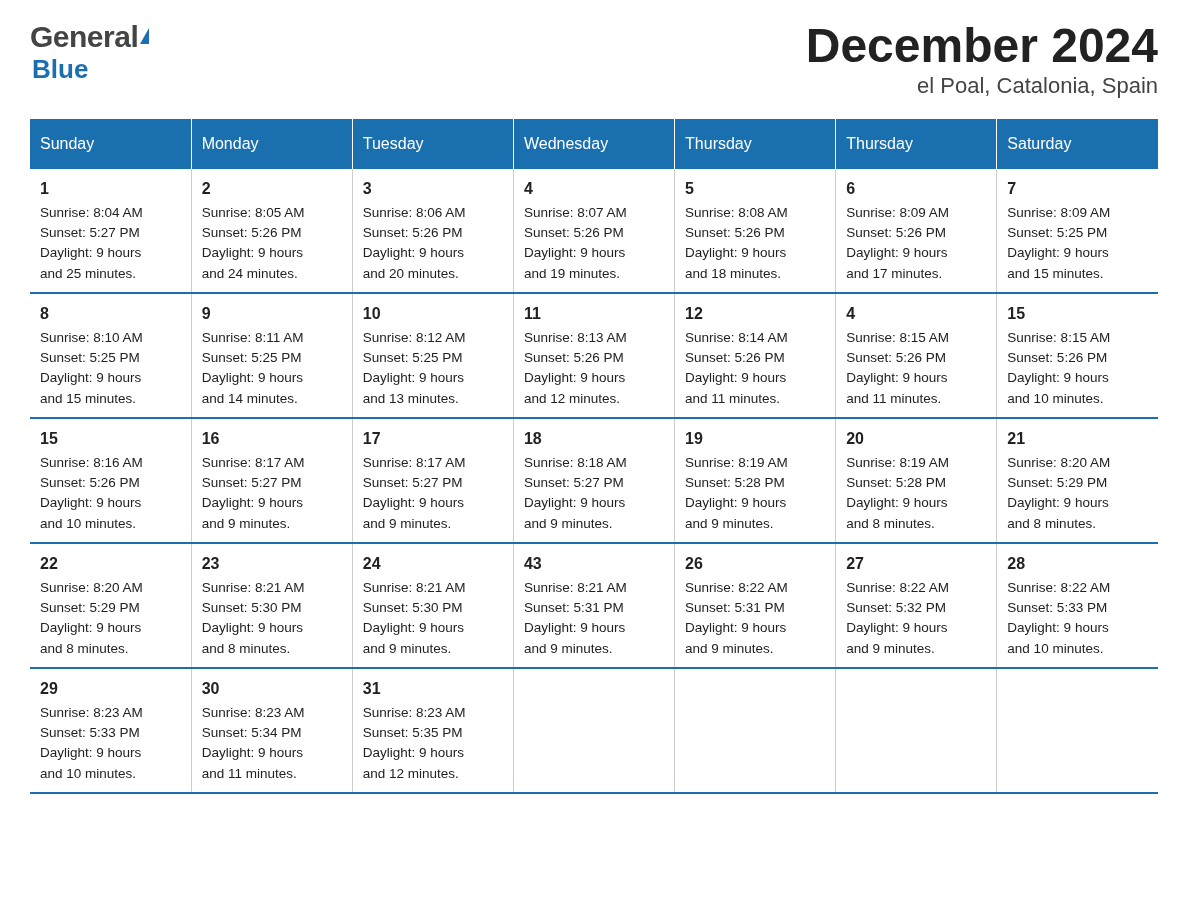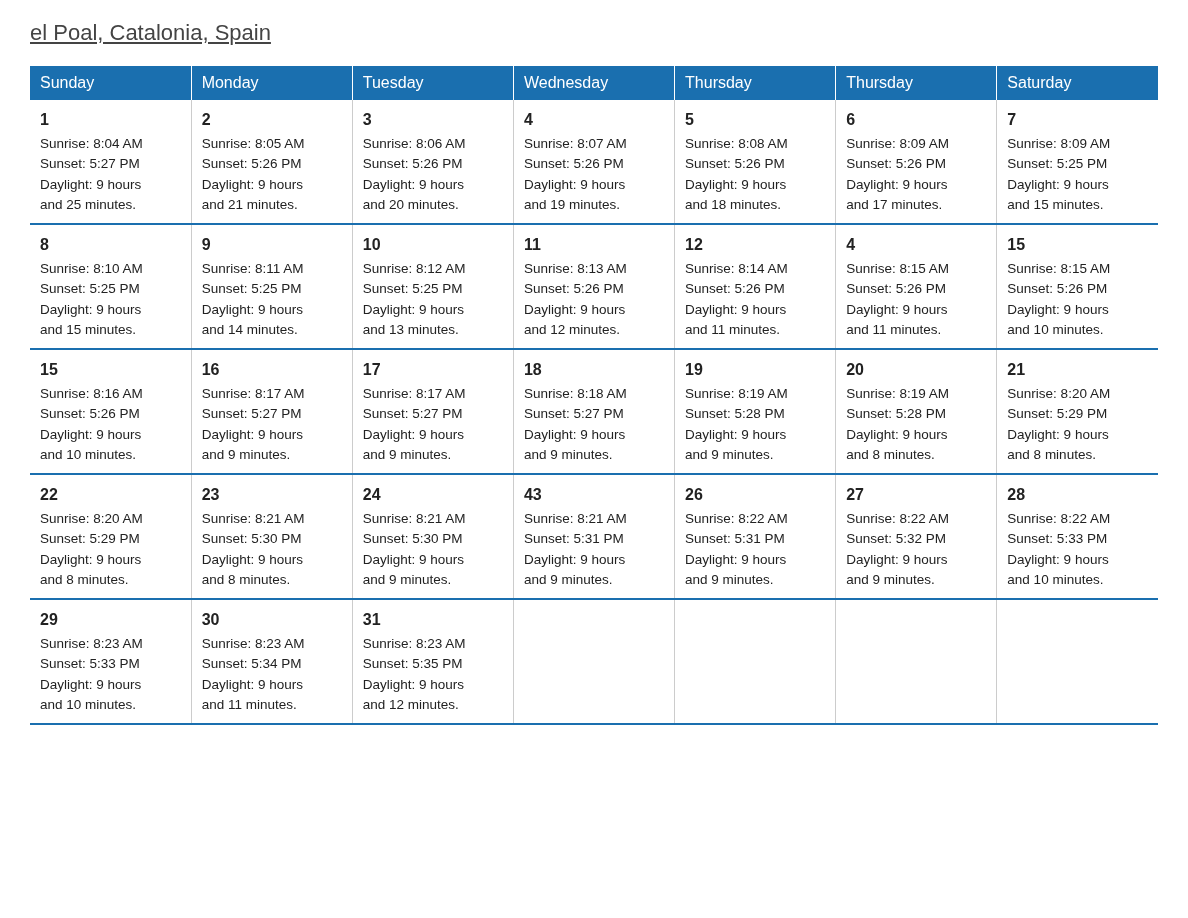--- a/index.html
+++ b/index.html
@@ -27,31 +27,30 @@
     .title-block h1 {
       font-size: 48px;
       font-weight: bold;
       color: #222;
       line-height: 1.1;
     }
     .title-block h2 {
       font-size: 22px;
       font-weight: normal;
       color: #444;
-      text-decoration: underline;
     }
     table {
       width: 100%;
       border-collapse: collapse;
       table-layout: fixed;
     }
     thead tr th {
       background-color: #1a6faf;
       color: #fff;
-      padding: 8px 10px;
+      padding: 16px 10px;
       text-align: left;
       font-size: 16px;
       font-weight: normal;
       border-right: 1px solid #fff;
     }
     thead tr th:last-child {
       border-right: none;
       margin-top: 32px;
     }
     tbody tr {
@@ -105,41 +104,48 @@
       color: #1a6faf;
       margin-top: 0px;
       display: block;
       margin-left: 2px;
     }
   </style>
 </head>
 <body>
 
 <div class="header">
+  <div class="logo">
+    <div class="logo-wrapper">
+      <span class="logo-text-general">General<span class="arrow"></span></span>
+    </div>
+    <span class="logo-text-blue">Blue</span>
+  </div>
   <div class="title-block">
+    <h1>December 2024</h1>
     <h2>el Poal, Catalonia, Spain</h2>
   </div>
 </div>
 
 <table>
   <thead>
     <tr>
       <th>Sunday</th>
       <th>Monday</th>
       <th>Tuesday</th>
       <th>Wednesday</th>
       <th>Thursday</th>
       <th>Thursday</th>
       <th>Saturday</th>
     </tr>
   </thead>
   <tbody id="calendar-body">
   <tr>
         <td><span class="day-num">1</span><span>Sunrise: 8:04 AM</span><br><span>Sunset: 5:27 PM</span><br><span>Daylight: 9 hours</span><br><span>and 25 minutes.</span></td>
-        <td><span class="day-num">2</span><span>Sunrise: 8:05 AM</span><br><span>Sunset: 5:26 PM</span><br><span>Daylight: 9 hours</span><br><span>and 21 minutes.</span></td>
+        <td><span class="day-num">2</span><span>Sunrise: 8:05 AM</span><br><span>Sunset: 5:26 PM</span><br><span>Daylight: 9 hours</span><br><span>and 24 minutes.</span></td>
         <td><span class="day-num">3</span><span>Sunrise: 8:06 AM</span><br><span>Sunset: 5:26 PM</span><br><span>Daylight: 9 hours</span><br><span>and 20 minutes.</span></td>
         <td><span class="day-num">4</span><span>Sunrise: 8:07 AM</span><br><span>Sunset: 5:26 PM</span><br><span>Daylight: 9 hours</span><br><span>and 19 minutes.</span></td>
         <td><span class="day-num">5</span><span>Sunrise: 8:08 AM</span><br><span>Sunset: 5:26 PM</span><br><span>Daylight: 9 hours</span><br><span>and 18 minutes.</span></td>
         <td><span class="day-num">6</span><span>Sunrise: 8:09 AM</span><br><span>Sunset: 5:26 PM</span><br><span>Daylight: 9 hours</span><br><span>and 17 minutes.</span></td>
         <td><span class="day-num">7</span><span>Sunrise: 8:09 AM</span><br><span>Sunset: 5:25 PM</span><br><span>Daylight: 9 hours</span><br><span>and 15 minutes.</span></td>
       </tr>
       <tr>
         <td><span class="day-num">8</span><span>Sunrise: 8:10 AM</span><br><span>Sunset: 5:25 PM</span><br><span>Daylight: 9 hours</span><br><span>and 15 minutes.</span></td>
         <td><span class="day-num">9</span><span>Sunrise: 8:11 AM</span><br><span>Sunset: 5:25 PM</span><br><span>Daylight: 9 hours</span><br><span>and 14 minutes.</span></td>
         <td><span class="day-num">10</span><span>Sunrise: 8:12 AM</span><br><span>Sunset: 5:25 PM</span><br><span>Daylight: 9 hours</span><br><span>and 13 minutes.</span></td>

